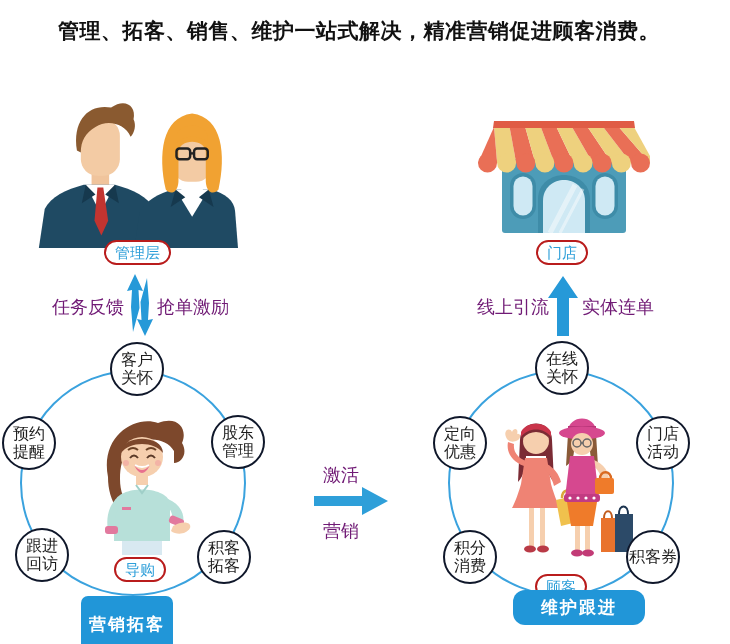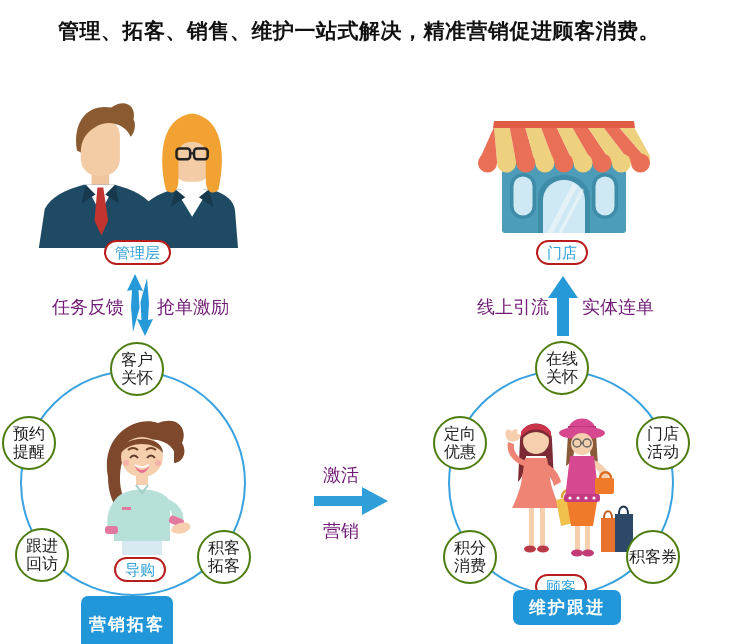--- a/index.html
+++ b/index.html
@@ -2,29 +2,29 @@
 <html><head>
 <meta charset="utf-8">
 <style>
   html,body{margin:0;padding:0;background:#fff;}
   .stage{position:relative;width:730px;height:644px;background:#fff;overflow:hidden;
          font-family:"Liberation Sans","DejaVu Sans",sans-serif;}
   .title{position:absolute;left:58px;top:17px;font-size:21px;font-weight:bold;color:#111;
          letter-spacing:0.5px;white-space:nowrap;}
   .rings{position:absolute;left:0;top:0;z-index:1;}
   .node{position:absolute;width:54px;height:54px;border-radius:50%;background:#fff;
-        border:2px solid #4d7c0f;box-sizing:border-box;display:flex;align-items:center;
+        border:2px solid #0f172a;box-sizing:border-box;display:flex;align-items:center;
         justify-content:center;text-align:center;z-index:3;}
   .node-label{font-size:16px;line-height:1.12;color:#1d1d1d;white-space:pre-line;}
   .pill{position:absolute;background:#fff;border:2px solid #b91c1c;color:#2e9fd9;
         border-radius:14px;font-size:15px;line-height:1;padding:3px 9px;z-index:4;white-space:nowrap;}
   .badge{position:absolute;background:#2196d8;color:#fff;font-weight:bold;font-size:17px;
          line-height:1;border-radius:7px;z-index:4;letter-spacing:2px;white-space:nowrap;}
   .badge-left{left:81px;top:596px;padding:20px 8px;}
-  .badge-right{left:513px;top:590px;padding:9px 16px;}
+  .badge-right{left:513px;top:590px;padding:9px 28px;border-radius:12px;}
   .flow-label{position:absolute;font-size:18px;color:#701a75;z-index:3;white-space:nowrap;}
   .illu{position:absolute;z-index:2;}
   .arrow-icon{position:absolute;z-index:3;}
 </style>
 </head>
 <body>
 
 <div class="stage">
 
   <div class="title">管理、拓客、销售、维护一站式解决，精准营销促进顾客消费。</div>
@@ -138,20 +138,24 @@
     <path d="M30,92 C22,100 20,112 22,124 L30,126 C28,114 30,104 34,98 Z" fill="#b7e0d9"></path>
     <rect x="19" y="119" width="13" height="8" rx="3" fill="#e2799e"></rect>
   </svg>
 
   <div class="pill" style="left:114px;top:557px;">导购</div>
   <div class="badge badge-left">营销拓客</div>
 
   <div class="node" style="left:110px;top:342px;">
     <span class="node-label">客户
 关怀</span>
+    </div>
+  <div class="node" style="left:211px;top:415px;">
+    <span class="node-label">股东
+管理</span>
     </div>
   <div class="node" style="left:197px;top:530px;">
     <span class="node-label">积客
 拓客</span>
     </div>
   <div class="node" style="left:15px;top:528px;">
     <span class="node-label">跟进
 回访</span>
     </div>
   <div class="node" style="left:2px;top:416px;">

